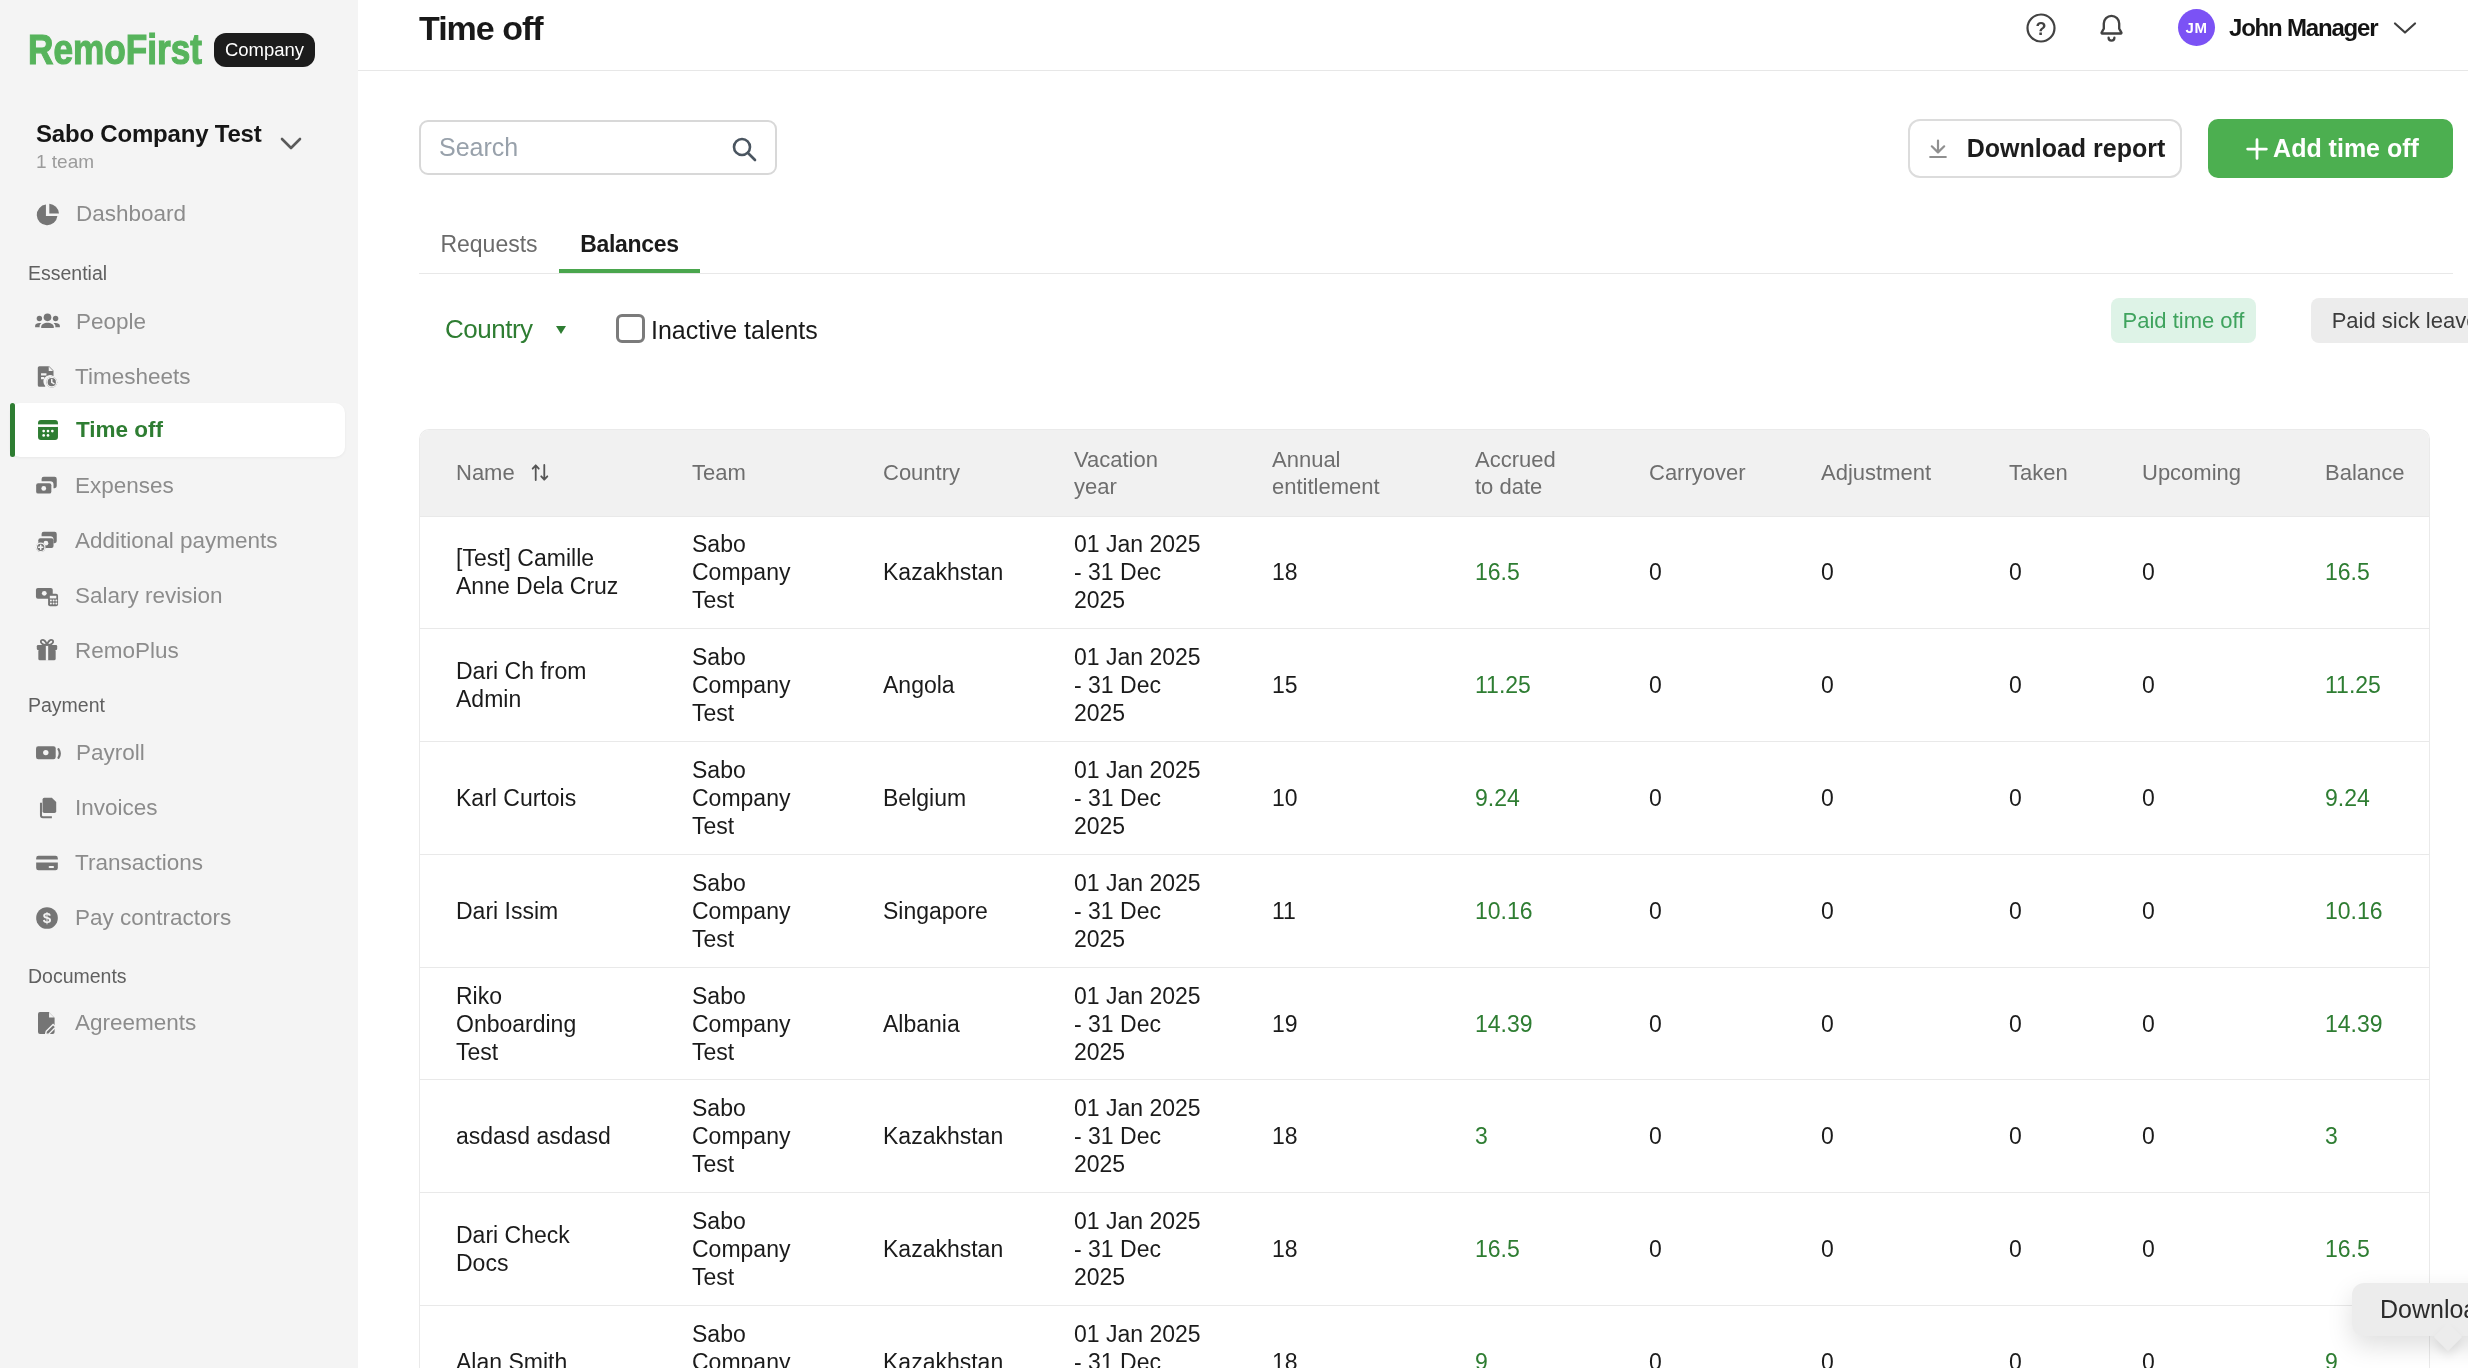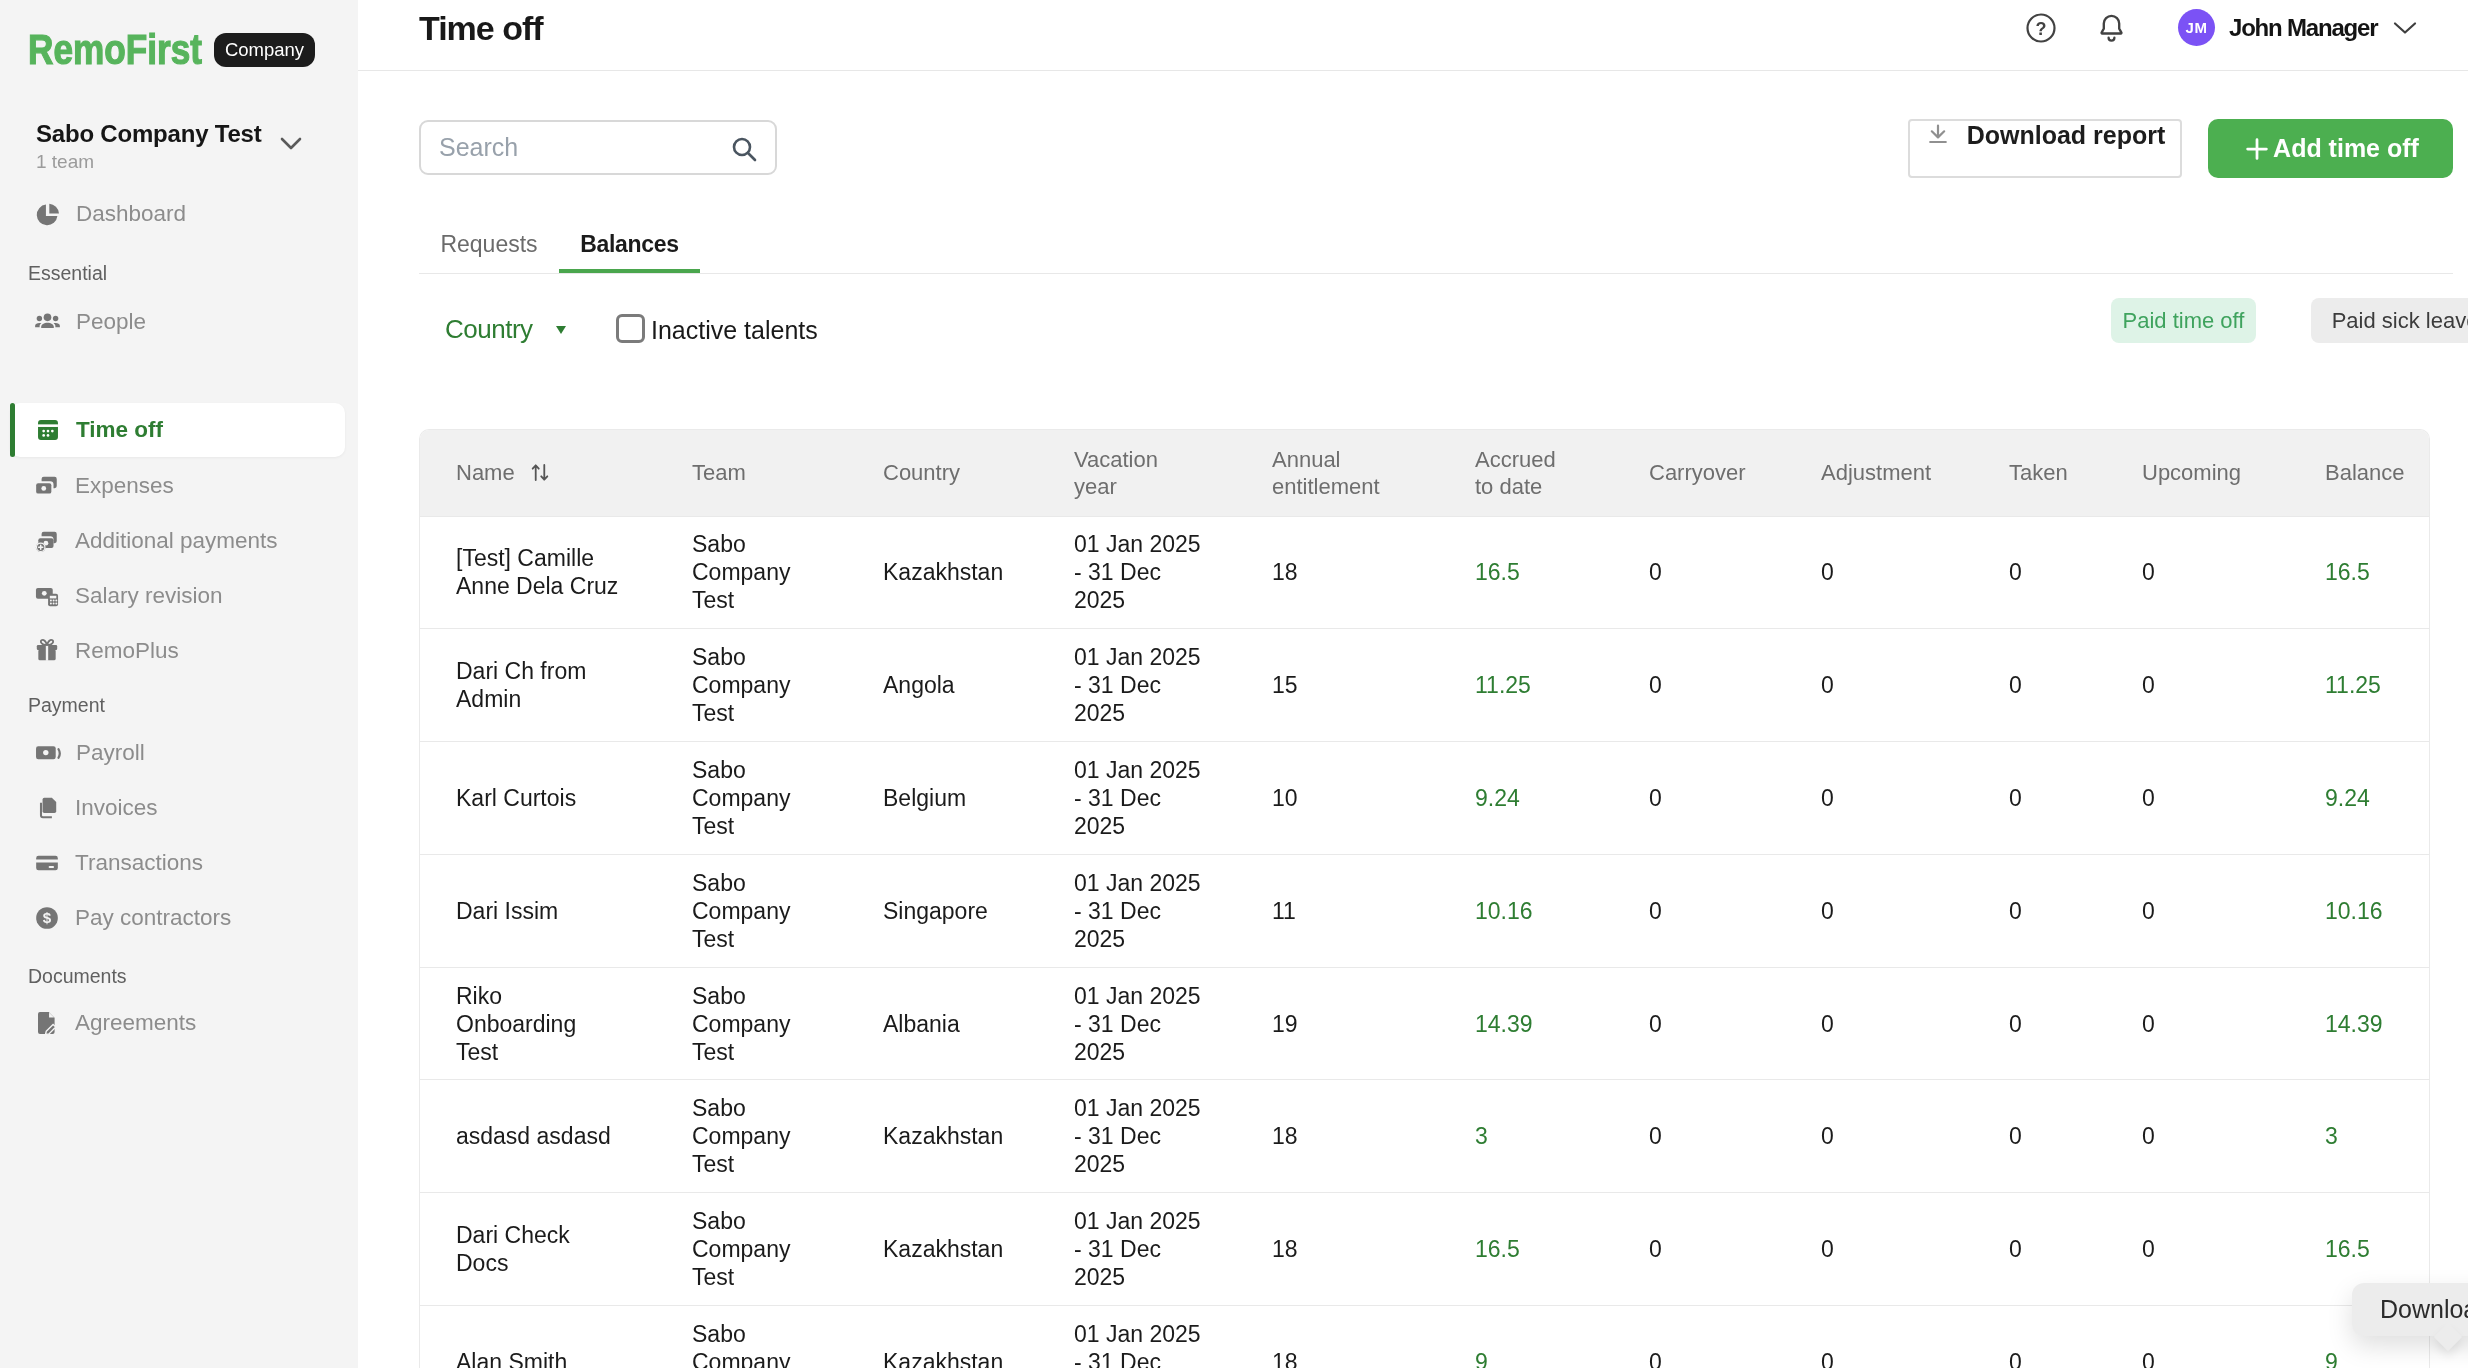--- a/index.html
+++ b/index.html
@@ -29,21 +29,21 @@
 #avatar { position:absolute; left:2178px; top:9px; width:37px; height:37px; border-radius:50%;
   background:#7b52f5; color:#fff; font-size:15px; font-weight:700; text-align:center; line-height:37px; letter-spacing:0.5px;}
 #username { position:absolute; left:2229px; top:15px; font-size:24px; line-height:26px; font-weight:bold; letter-spacing:-1.2px; color:#141414; }
 #userchev { position:absolute; left:2392px; top:21px; }
 
 #search { position:absolute; left:419px; top:120px; width:358px; height:55px; border:2px solid #d8d8d8;
   border-radius:9px; background:#fff; }
 #search-ph { position:absolute; left:18px; top:0; line-height:51px; font-size:25px; color:#98a1ab; }
 #search svg { position:absolute; right:16px; top:12px; }
 #dl-btn { position:absolute; left:1908px; top:119px; width:274px; height:59px; border:2px solid #dcdcdc;
-  border-radius:4px; background:#fff; display:flex; align-items:flex-start; justify-content:center; gap:16px;
+  border-radius:12px; background:#fff; display:flex; align-items:center; justify-content:center; gap:16px;
   font-size:25px; font-weight:600; color:#1d1d1d; }
 #add-btn { position:absolute; left:2208px; top:119px; width:245px; height:59px; border-radius:10px;
   background:#4caf50; display:flex; align-items:center; justify-content:center; gap:1px;
   font-size:25px; font-weight:600; color:#fff; }
 
 .tab { position:absolute; top:228px; height:32px; line-height:32px; text-align:center; font-size:23px; }
 #tab1 { left:419px; width:140px; color:#6b6b6b; }
 #tab2 { left:559px; width:141px; color:#1b1b1b; font-weight:bold; letter-spacing:-0.3px; }
 #tab-underline { position:absolute; left:559px; top:269px; width:141px; height:3.5px; background:#4aa64d; }
 #tabs-divider { position:absolute; left:419px; top:272.5px; width:2034px; height:1px; background:#e8e8e8; }
@@ -91,20 +91,30 @@
   <div class="navsec" style="top:263px;">Essential</div>
   <div class="navitem" style="top:294px;">
       <svg width="27" height="27" viewBox="0 0 24 24" fill="#757575">
         <circle cx="12" cy="7.4" r="3.4"></circle>
         <circle cx="4.8" cy="8.4" r="2.4"></circle>
         <circle cx="19.2" cy="8.4" r="2.4"></circle>
         <path d="M12 12.2c-3.1 0-5.6 1.6-5.6 3.6v1h11.2v-1c0-2-2.5-3.6-5.6-3.6z"></path>
         <path d="M4.8 12.4c-1.9 0-3.8 1-3.8 2.4v1.4h4v-1c0-1 .6-2 1.6-2.6-.6-.1-1.2-.2-1.8-.2zM19.2 12.4c-.6 0-1.2.1-1.8.2 1 .7 1.6 1.6 1.6 2.6v1h4v-1.4c0-1.4-1.9-2.4-3.8-2.4z"></path>
       </svg>
       <span>People</span>
+    </div>
+  <div class="navitem" style="top:349px;">
+      <svg width="26" height="26" viewBox="0 0 24 24" fill="#757575">
+        <path d="M5 2h9l4 4v5.2a6 6 0 0 0-7.5 9.3 L10 21H5a1.5 1.5 0 0 1-1.5-1.5v-16A1.5 1.5 0 0 1 5 2z M13.6 2.4V6.4h4z" fill-rule="evenodd" clip-rule="evenodd"></path>
+        <path d="M6.5 8.5h5v2h-5zM6.5 12h3v2h-3z" fill="#f4f4f4"></path>
+        <circle cx="16.4" cy="16.8" r="5"></circle>
+        <circle cx="16.4" cy="16.8" r="4.4" fill="#757575" stroke="#f4f4f4" stroke-width="1.2"></circle>
+        <path d="M16.4 14.4v2.6l2 1.2" stroke="#f4f4f4" stroke-width="1.4" fill="none" stroke-linecap="round"></path>
+      </svg>
+      <span>Timesheets</span>
     </div>
   <div id="active-card"></div>
     <div id="active-strip"></div>
   <div class="navitem" id="active-item" style="top:402px;">
       <svg width="26" height="26" viewBox="0 0 24 24" fill="#2e7d32">
         <path d="M5.5 2.8h13A2.7 2.7 0 0 1 21.2 5.5v13a2.7 2.7 0 0 1-2.7 2.7h-13a2.7 2.7 0 0 1-2.7-2.7v-13A2.7 2.7 0 0 1 5.5 2.8z"></path>
         <rect x="2.8" y="6.8" width="18.4" height="2.4" fill="#fff"></rect>
         <g fill="#fff">
           <circle cx="8" cy="13" r="1.25"></circle>
           <circle cx="12" cy="13" r="1.25"></circle>

